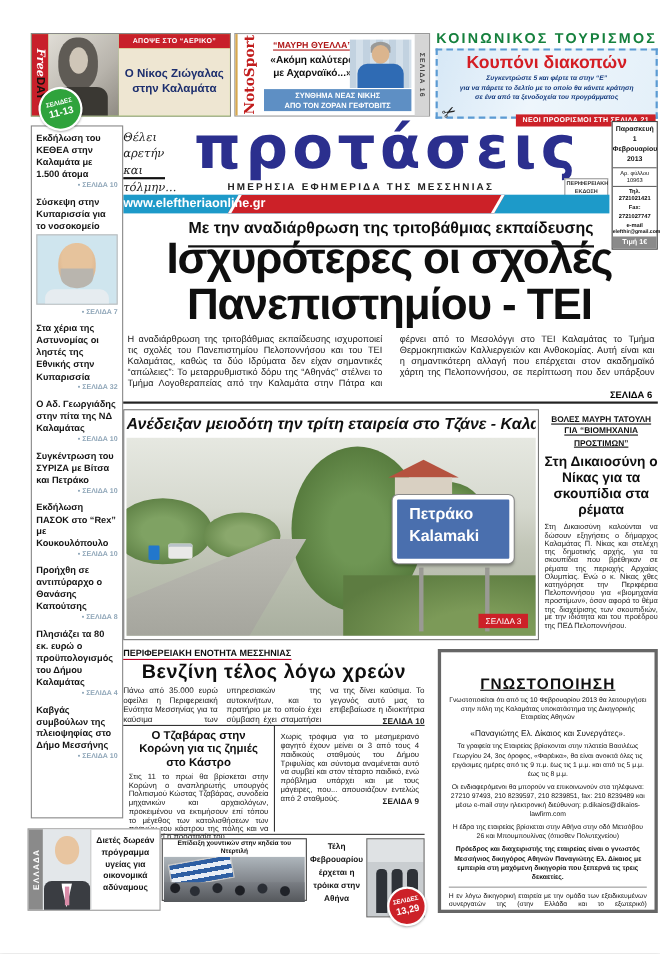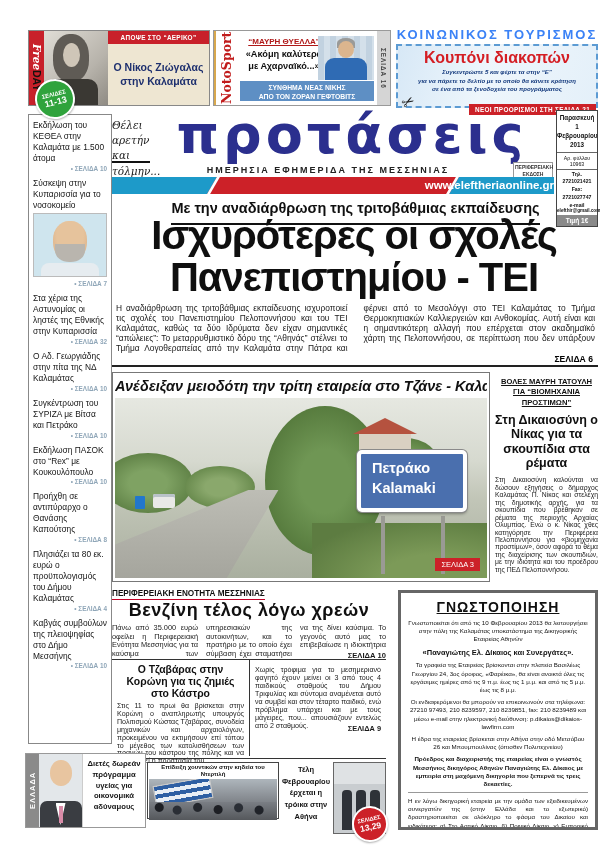--- a/index.html
+++ b/index.html
@@ -26,51 +26,51 @@
 .ns-kicker{position:absolute;left:26px;top:6px;width:88px;font-size:8px;font-weight:bold;color:#b01818;text-decoration:underline;text-align:center}
 .ns-quote{position:absolute;left:26px;top:18px;width:88px;font-size:9.2px;font-weight:bold;color:#111;text-align:center;line-height:1.25}
 .ns-photo{position:absolute;right:16px;top:5px;width:56px;height:44px;background:repeating-linear-gradient(90deg,#c2d2e0 0 6px,#d4e0ea 6px 12px);overflow:hidden}
 .ns-hair{position:absolute;left:50%;top:2px;transform:translateX(-50%);width:18px;height:10px;background:#9a9a98;border-radius:50% 50% 0 0}
 .ns-head{position:absolute;left:50%;top:5px;transform:translateX(-50%);width:16px;height:17px;background:#dbb58e;border-radius:50%}
 .ns-jacket{position:absolute;left:50%;bottom:-2px;transform:translateX(-50%);width:42px;height:24px;background:#2f6bb4;border-radius:9px 9px 0 0}
 .ns-bar{position:absolute;left:26px;right:16px;bottom:4px;height:20px;background:#5e8fc4;color:#fff;font-size:6.8px;font-weight:bold;text-align:center;line-height:1.35;padding-top:2px}
 .ns-page{position:absolute;right:0;top:0;bottom:0;width:13px;background:#d5d5d5;writing-mode:vertical-rl;display:flex;align-items:center;justify-content:center;font-size:6.3px;font-weight:bold;color:#444;letter-spacing:1px}
 
 .coupon{position:absolute;left:396px;top:27px;width:202px}
-.cp-header{color:#3b82f6;font-weight:bold;font-size:13px;text-align:center;letter-spacing:2px}
+.cp-header{color:#15803d;font-weight:bold;font-size:13px;text-align:center;letter-spacing:2px}
 .cp-box{position:relative;margin-top:2px;border:2px dashed #5c9bd3;background:linear-gradient(105deg,#d7e8f6 0%,#eef6fc 45%,#e4f0f9 100%);height:64px;padding-top:3px}
 .cp-title{color:#d41e24;font-weight:bold;font-size:16px;text-align:center}
 .cp-lines{margin-top:1px;color:#143a7d;font-size:6.1px;font-weight:bold;font-style:italic;text-align:center;line-height:1.4}
 .cp-scissors{position:absolute;left:4px;bottom:-5px;font-size:15px;color:#222;transform:rotate(-30deg)}
 .cp-badge{position:absolute;right:0;bottom:-9px;background:#cc2128;color:#fff;font-size:6.4px;font-weight:bold;padding:2px 6px;letter-spacing:.3px}
 
 
 .slogan{position:absolute;left:112px;top:118px;width:44px;font-family:"DejaVu Serif",serif;font-style:italic;font-size:10.5px;line-height:1.45;color:#222}
 .slogan-rule{position:absolute;left:100px;top:161px;width:50px;height:2px;background:#111}
 .logo{position:absolute;left:148px;top:108px;width:408px;height:54px;text-align:center;font-family:"DejaVu Sans",sans-serif;font-weight:bold;font-size:54px;line-height:54px;color:#2b2f8e;letter-spacing:4px}
 .m-sub{position:absolute;left:148px;top:165px;width:360px;text-align:center;font-size:9px;letter-spacing:2px;color:#222;font-weight:bold}
 .m-edition{position:absolute;left:513px;top:162px;width:40px;font-size:5px;text-align:center;border:1px solid #999;padding:1px;line-height:1.3;font-weight:bold;color:#333;background:#fff}
 .webbar{position:absolute;left:112px;top:177px;width:442px;height:17px;background:#1d9ac9;overflow:hidden}
 .wb-red{position:absolute;left:100px;top:0;width:242px;height:17px;background:#cc2128;transform:skewX(-30deg);border-left:3px solid #fff;border-right:3px solid #fff}
-.wb-text{position:absolute;left:0;top:0;width:100%;text-align:right;color:#fff;font-weight:bold;font-size:11.5px;line-height:17px}
+.wb-text{position:absolute;left:0;top:0;width:100%;text-align:left;color:#fff;font-weight:bold;font-size:11.5px;line-height:17px}
 .datebox{position:absolute;left:556px;top:110px;width:42px;border:1px solid #444;background:#fff;text-align:center;color:#111}
 .db-day,.db-date,.db-year{font-weight:bold;font-size:6.3px;line-height:1.45}
 .db-day{padding-top:2px}
 .db-year{padding-bottom:2px;border-bottom:1px solid #666}
 .db-issue{font-size:5.2px;padding:2px 0;border-bottom:1px solid #666}
 .db-phone,.db-fax{font-weight:bold;font-size:5.2px;line-height:1.5}
 .db-phone{padding-top:1px}
 .db-email-label{font-size:5.2px;font-weight:bold}
 .db-email{font-size:4.7px;font-weight:bold;padding-bottom:2px}
 .db-price{background:#8a8a8a;color:#fff;font-weight:bold;font-size:6.5px;padding:2px 0}
 
 
 .sidebar{position:absolute;left:28px;top:114px;width:84px;height:630px;border:1px solid #888;padding:5px 4px 0;background:#fff;overflow:hidden}
 .sb-item{margin-bottom:6px}
-.sb-text{font-size:8.4px;font-weight:normal;line-height:1.3;color:#141414}
+.sb-text{font-size:8.4px;font-weight:bold;line-height:1.3;color:#141414}
 .sb-page{font-size:6.4px;font-weight:bold;color:#8fa6b8;text-align:right;margin-top:1px}
 .sb-page::before{content:"• "}
 .sb-photo{display:none;position:relative;height:64px;margin:3px 0;background:#cfe5ee;overflow:hidden;border:1px solid #bbb}
 .with-photo .sb-photo{display:block}
 .sb-face{position:absolute;left:50%;top:7px;transform:translateX(-50%);width:34px;height:40px;background:radial-gradient(ellipse at 50% 35%,#e6c39c 55%,#d8ad85 100%);border-radius:46%}
 .sb-beard{position:absolute;left:50%;top:30px;transform:translateX(-50%);width:30px;height:18px;background:#b9b5ae;border-radius:0 0 48% 48%/0 0 62% 62%}
 .sb-shoulders{position:absolute;left:50%;bottom:-2px;transform:translateX(-50%);width:58px;height:15px;background:#e6ecf0;border-radius:8px 8px 0 0}
 
 
 .lead-kicker{position:absolute;left:113px;top:200px;width:485px;text-align:center;font-size:14.5px;font-weight:bold;color:#0f0f0f}
@@ -119,25 +119,25 @@
 .sub-row{position:absolute;left:112px;top:659px;width:274px;height:97px;border-top:1px solid #333;display:flex}
 .sub{width:50%;padding:4px 5px 0}
 .sub+.sub{border-left:1px solid #333}
 .sub-h{font-size:10.4px;font-weight:bold;text-align:center;line-height:1.15;color:#0f0f0f}
 .sub-b{position:relative;margin-top:3px;font-size:7.1px;line-height:1.12;text-align:justify;height:66px;overflow:hidden;color:#191919}
 .sub-pref{position:absolute;right:0;bottom:0;font-weight:bold;font-size:7.4px;background:#fff;padding-left:4px}
 .rule3{position:absolute;left:112px;top:758px;width:274px;height:1px;background:#333}
 
 
 .notice{position:absolute;left:398px;top:590px;width:200px;height:240px;border:3px solid #666;background:#fff;padding:4px 7px;overflow:hidden}
-.n-title{text-align:center;font-size:14px;font-weight:bold;letter-spacing:1px;text-decoration:underline;margin:2px 0 4px;color:#0f0f0f}
+.n-title{text-align:center;font-size:14px;font-weight:bold;letter-spacing:1px;text-decoration:underline;margin:16px 0 4px;color:#0f0f0f}
 .n-p{font-size:6.2px;line-height:1.32;margin-bottom:4px;color:#111}
 .n-center{text-align:center}
 .n-bold{font-weight:bold;text-align:center}
-.n-bold-big{font-weight:bold;text-align:center;font-size:7.5px}
+.n-bold-big{font-weight:normal;text-align:center;font-size:7.5px}
 .n-justify{text-align:justify;border-top:1px solid #999;padding-top:4px}
 
 
 .greece{position:absolute;left:25px;top:753px;width:121px;height:75px;border:1px solid #999;display:flex;background:#fff}
 .gr-strip{width:13px;background:#8a8a8a;color:#fff;writing-mode:vertical-rl;transform:rotate(180deg);display:flex;align-items:center;justify-content:center;font-size:7.5px;font-weight:bold;letter-spacing:1px}
 .gr-photo{width:44px;position:relative;background:#e3e7ea;overflow:hidden;border-right:1px solid #ccc}
 .gr-head{position:absolute;left:50%;top:6px;transform:translateX(-50%);width:22px;height:26px;background:#e8c5a0;border-radius:48%}
 .gr-suit{position:absolute;left:50%;bottom:-2px;transform:translateX(-50%);width:42px;height:28px;background:#3a3d42;border-radius:7px 7px 0 0}
 .gr-shirt{position:absolute;left:50%;bottom:2px;transform:translateX(-50%);width:10px;height:22px;background:#fff;clip-path:polygon(0 0,100% 0,50% 100%)}
 .gr-tie{position:absolute;left:50%;bottom:4px;transform:translateX(-50%);width:4px;height:17px;background:#d98ba8}

